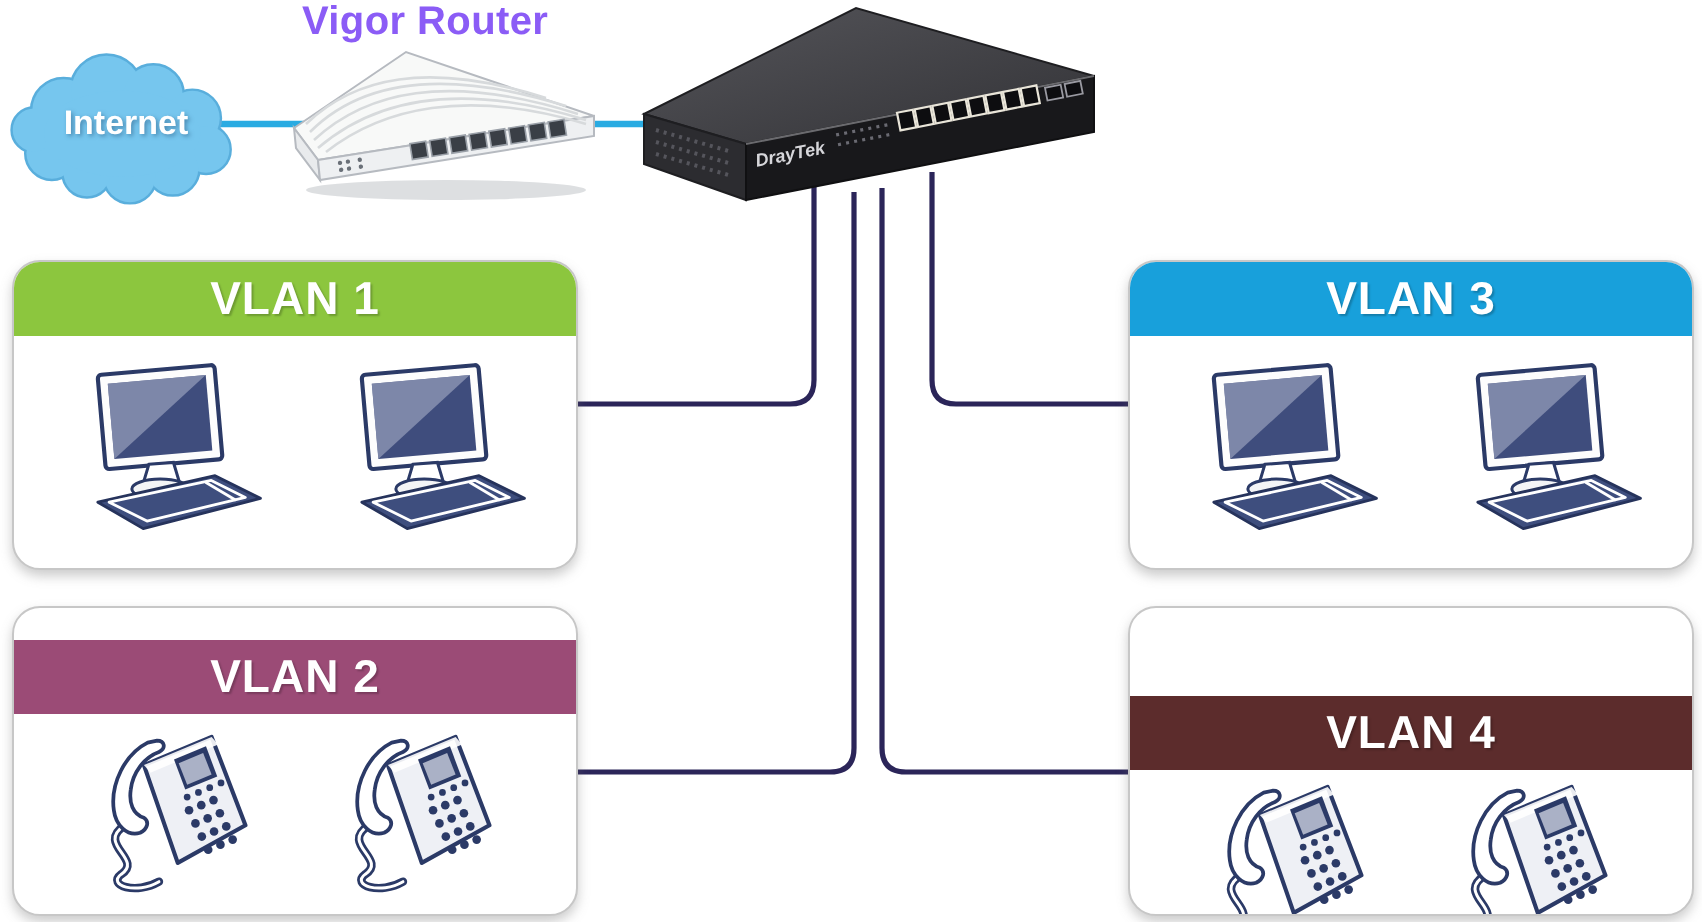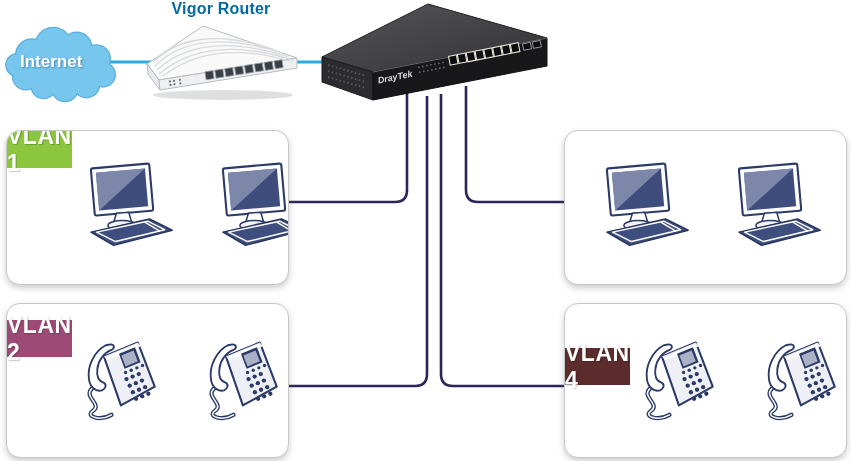--- a/index.html
+++ b/index.html
@@ -6,38 +6,38 @@
   #canvas{
     position:relative;width:851px;height:461px;background:#ffffff;
     font-family:"Liberation Sans",sans-serif;overflow:hidden;
   }
   .abs{position:absolute;}
   
   #links-layer{left:0;top:0;width:851px;height:461px;z-index:1;}
   
   #cloud{left:4px;top:22px;width:118px;height:82px;z-index:2;}
   #internet-label{
-    left:20px;top:52px;width:118px;text-align:left;z-index:3;
+    left:4px;top:52px;width:118px;text-align:center;z-index:3;
     color:#fff;font-weight:bold;font-size:17px;
     text-shadow:1px 1px 2px rgba(40,90,130,.55);
   }
   
   #router-label{
-    left:151px;top:0px;width:140px;text-align:center;z-index:3;
-    color:#0369a1;font-weight:bold;font-size:16px;letter-spacing:.2px;
+    left:151px;top:0px;width:140px;z-index:3;
+    color:#8b5cf6;font-weight:bold;font-size:20px;letter-spacing:.2px;
   }
   #router-img{left:143px;top:24px;width:158px;height:78px;z-index:2;}
   
   #switch-img{left:316px;top:2px;width:242px;height:112px;z-index:2;}
   
   .vlan-card{
     z-index:2;width:281px;height:153px;background:#fff;
     border:1px solid #c7c7c7;border-radius:14px;
     box-shadow:0 3px 6px rgba(110,110,110,.35);
-    display:flex;flex-direction:row;overflow:hidden;
+    display:flex;flex-direction:column;overflow:hidden;
   }
   #vlan1{left:6px;top:130px;}
   #vlan3{left:564px;top:130px;}
   #vlan2{left:6px;top:303px;}
   #vlan4{left:564px;top:303px;}
   .vlan-header{
     height:37px;flex:0 0 37px;display:flex;align-items:center;justify-content:center;
   }
   .vlan-header span{
     color:#fff;font-weight:bold;font-size:23px;letter-spacing:.5px;
@@ -220,20 +220,23 @@
       <svg class="dev-computer" viewBox="0 0 110 100">
         <use href="#icon-computer"></use>
         </svg>
       <svg class="dev-computer" viewBox="0 0 110 100">
         <use href="#icon-computer"></use>
         </svg>
     </div>
   </div>
 
   <div id="vlan3" class="vlan-card abs">
+    <div class="vlan-header" style="background-color: rgb(24, 160, 219);">
+      <span>VLAN 3</span>
+    </div>
     <div class="vlan-body">
       <svg class="dev-computer" viewBox="0 0 110 100">
         <use href="#icon-computer"></use>
         </svg>
       <svg class="dev-computer" viewBox="0 0 110 100">
         <use href="#icon-computer"></use>
         </svg>
     </div>
   </div>
 

